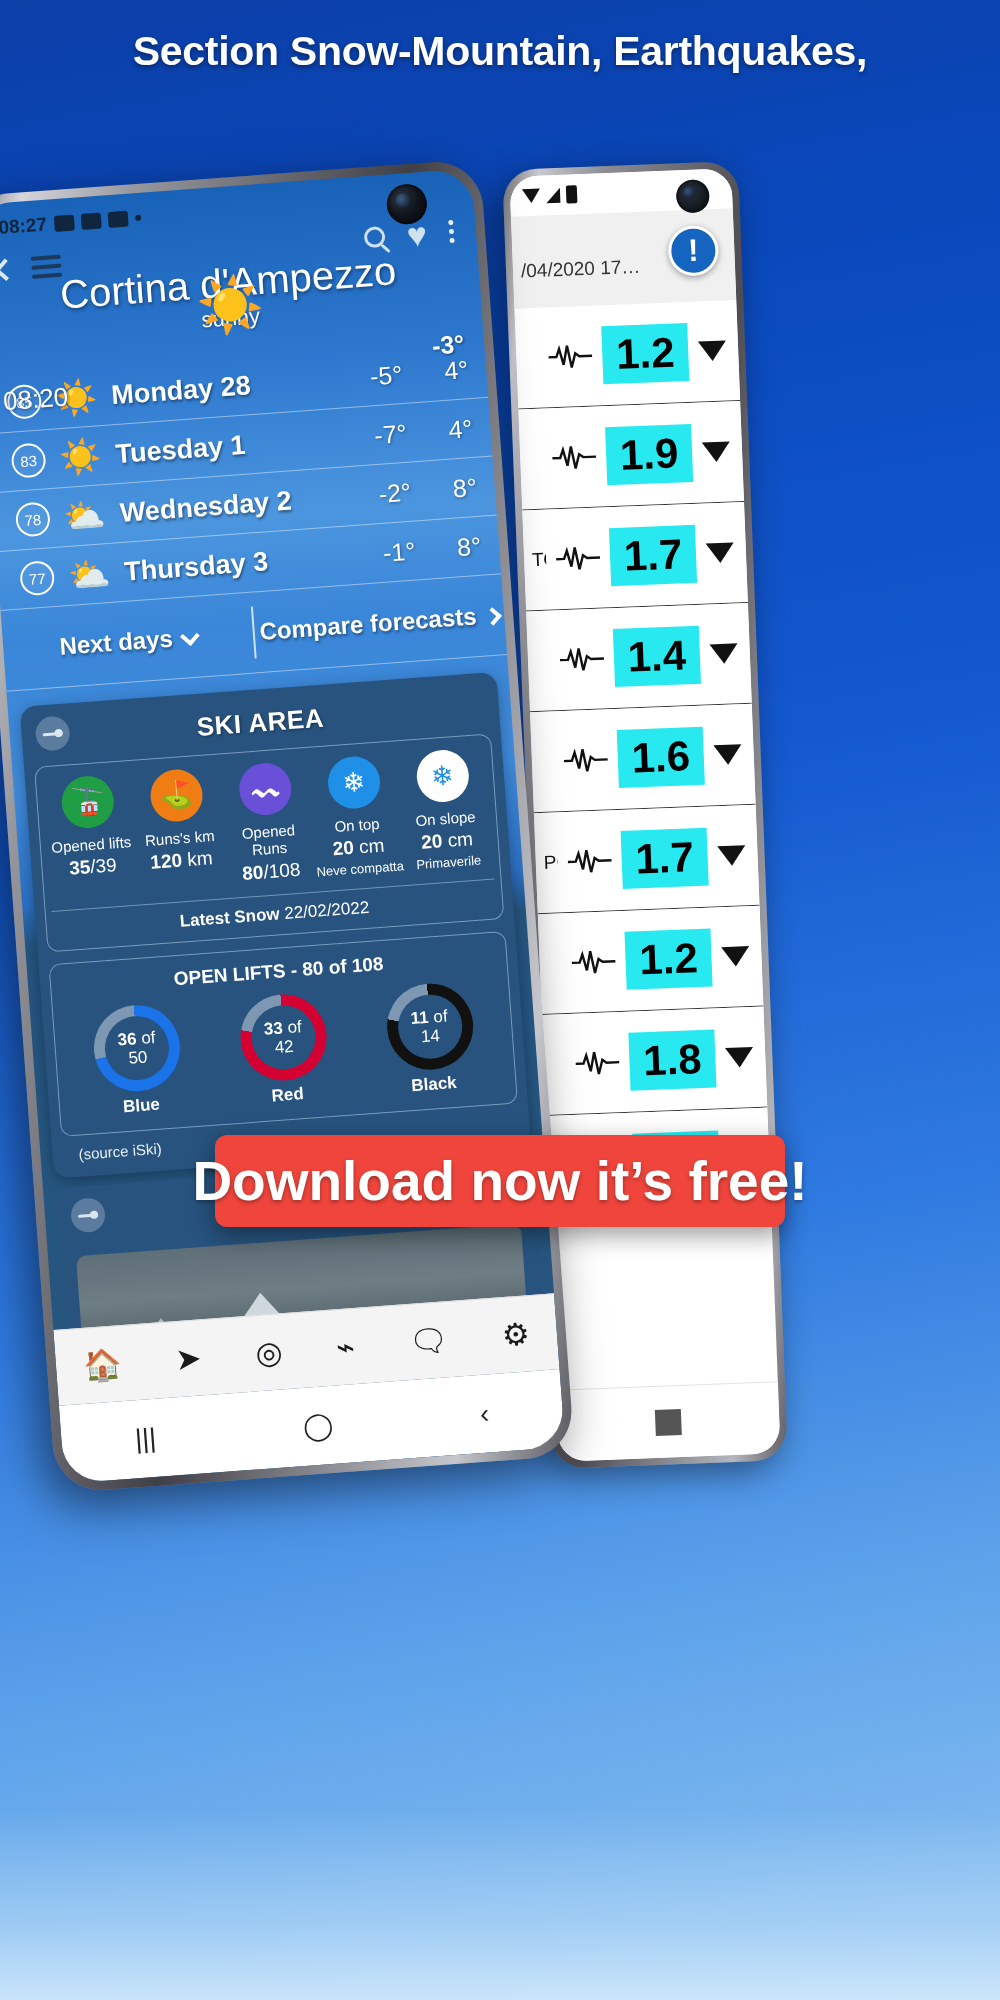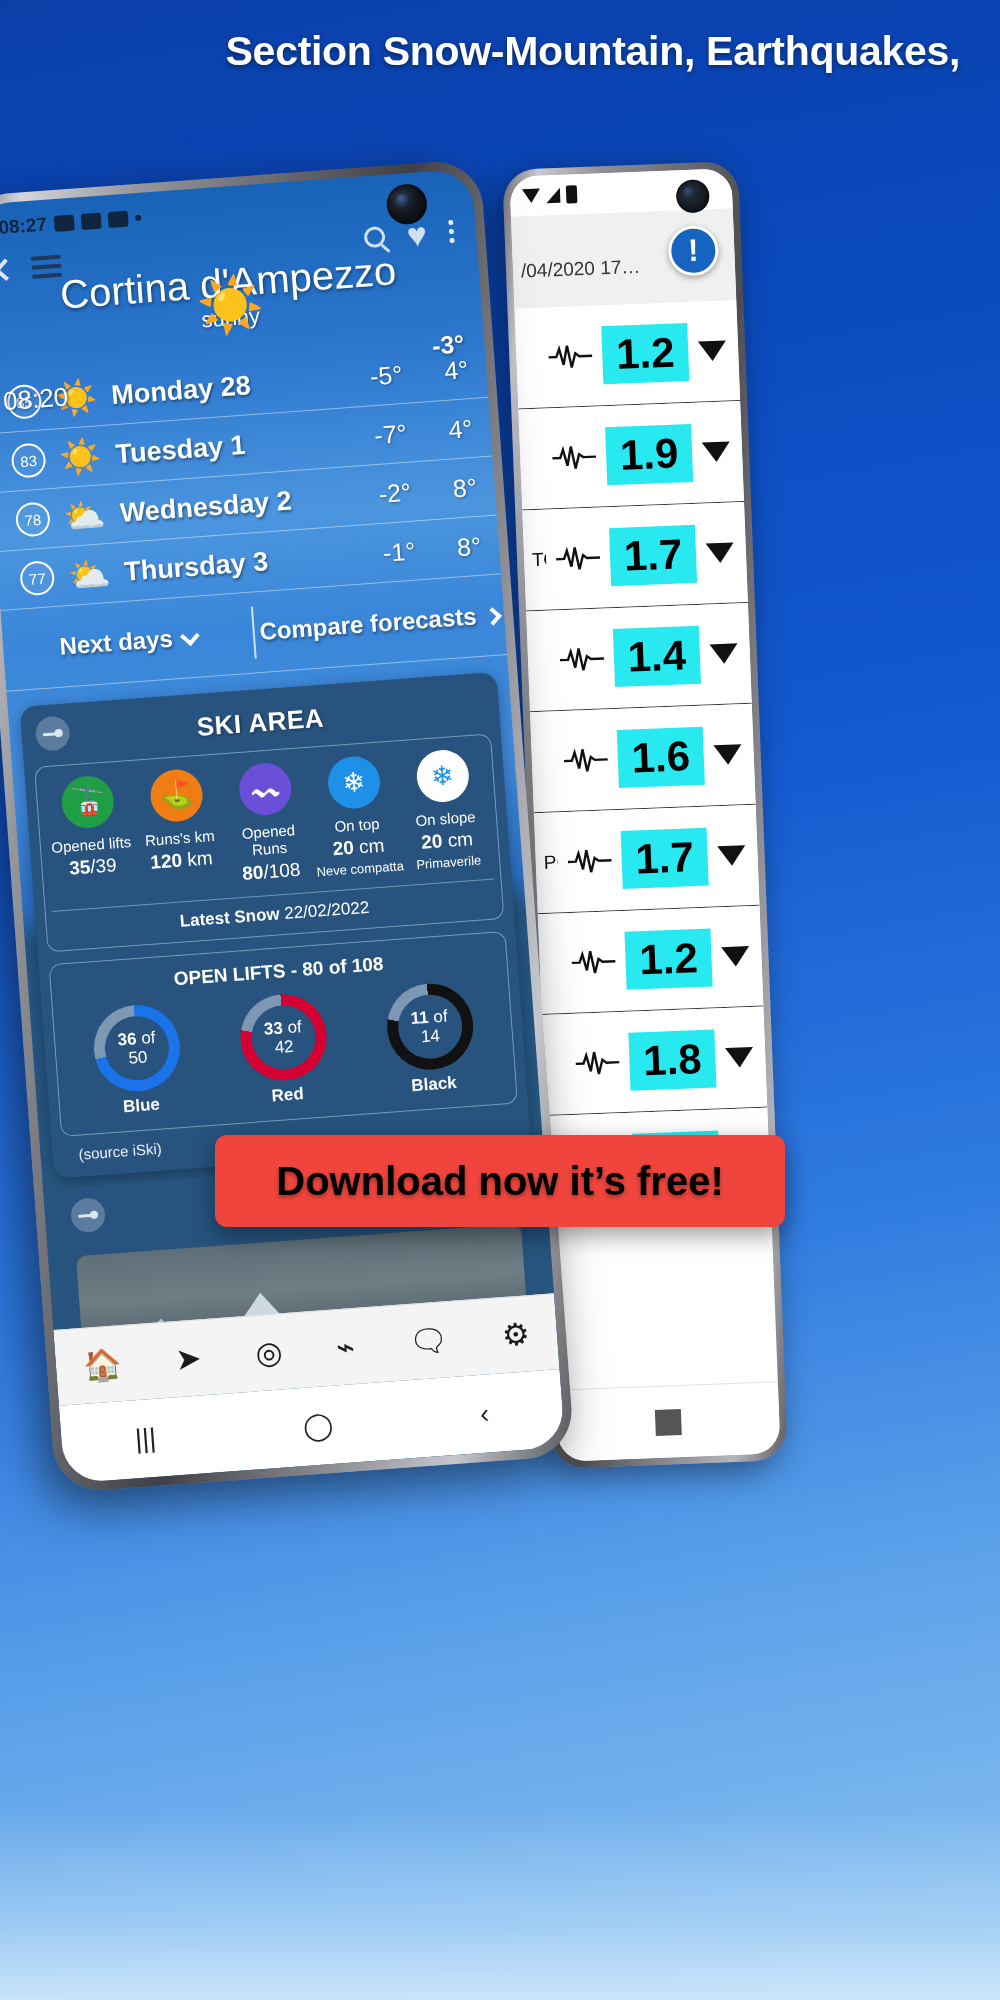--- a/index.html
+++ b/index.html
@@ -9,21 +9,21 @@
     background: linear-gradient(170deg,#0b3fa8 0%,#0a49bd 18%,#1358cf 40%,#2f7ae0 62%,#5ea3ea 80%,#8fc4f2 100%);
   }
 
   
   .promo{
     position:absolute; left:0; top:24px; width:1000px; text-align:center;
     color:#fff; font-weight:bold; font-size:41px; line-height:1.32;
     text-shadow:0 2px 5px rgba(0,0,0,.45);
     letter-spacing:-.3px; padding:0 40px;
   }
-  .promo span{display:block;text-align:right;}
+  .promo span{display:block;}
 
   
   .phone{ position:absolute; }
 
   
   #phone-right{
     left:527px; top:165px; width:236px; height:1300px;
     transform: rotate(-2.2deg);
     z-index:2;
   }
@@ -208,21 +208,21 @@
   .r-sysnav{ position:absolute; left:0; bottom:0; width:100%; height:72px; background:#fff;
              display:flex; align-items:center; justify-content:center; border-top:1px solid #e2e2e2;}
   .r-sysnav .sq{ width:26px;height:26px;background:#555;}
 
   
   .banner{
     position:absolute; left:215px; top:1135px; width:570px; height:92px; z-index:9;
     background:#f0453c; border-radius:12px; display:flex; align-items:center; justify-content:center;
     box-shadow:0 8px 24px rgba(0,0,0,.4);
   }
-  .banner span{ color:#000000; font-size:40px; font-weight:bold; text-shadow:0 2px 4px rgba(0,0,0,.35);
+  .banner span{ color:#ffffff; font-size:55px; font-weight:bold; text-shadow:0 2px 4px rgba(0,0,0,.35);
                 white-space:nowrap;}
 
   
   .reflect{ position:absolute; left:0; bottom:0; width:100%; height:190px; z-index:1;
             background:linear-gradient(180deg,rgba(143,196,242,0) 0%,rgba(190,222,248,.55) 60%,rgba(214,235,252,.85) 100%);}
 </style>
 </head>
 <body>
 
 <div class="promo">

